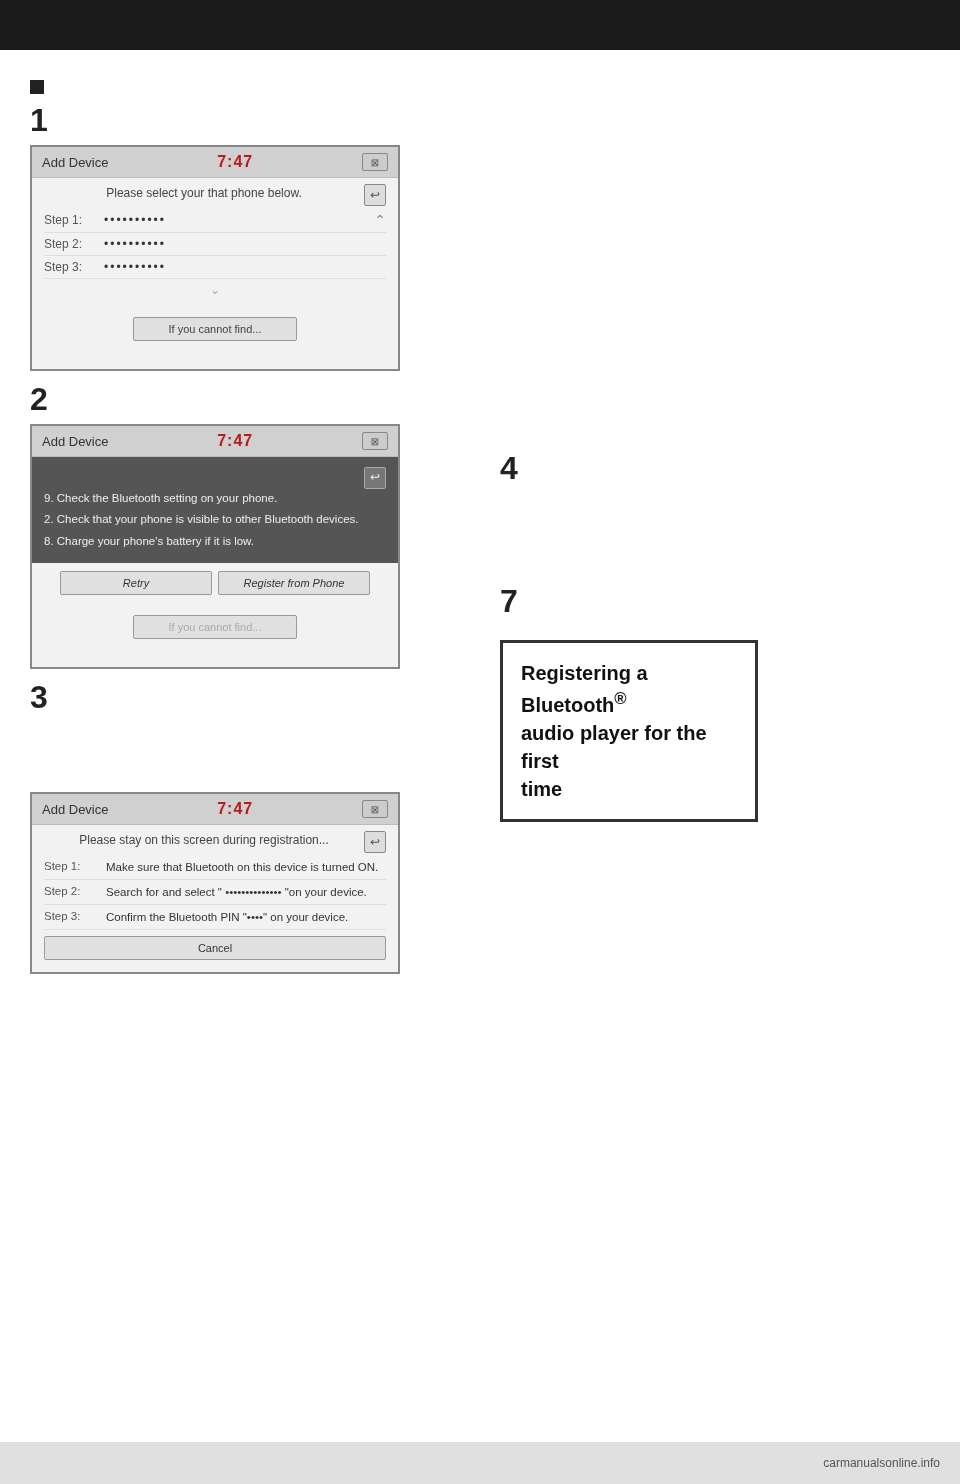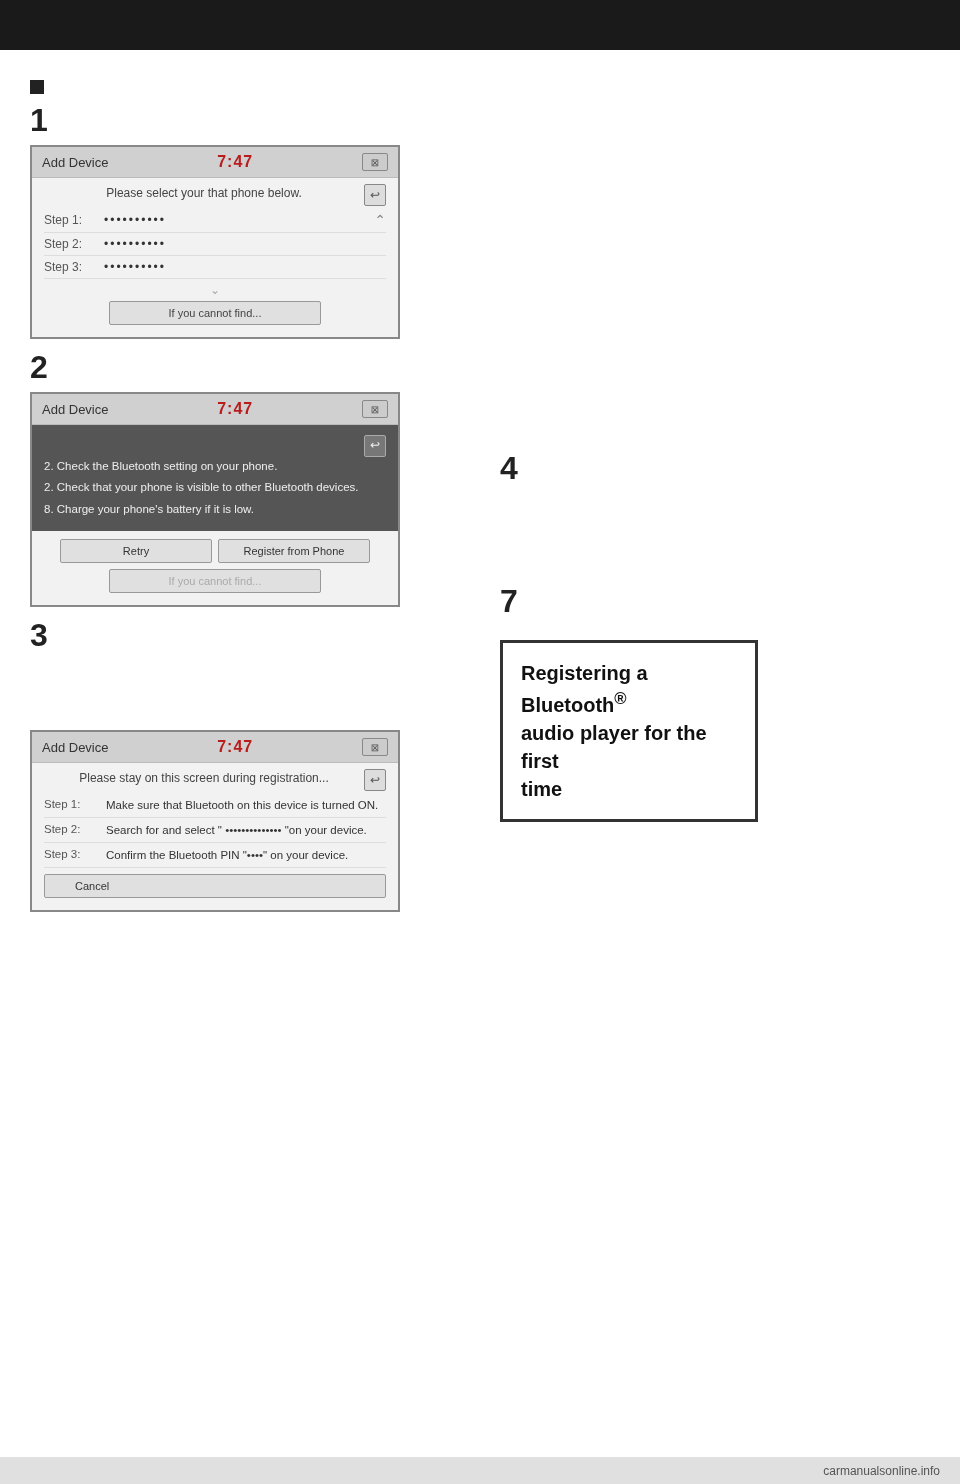--- a/index.html
+++ b/index.html
@@ -154,30 +154,30 @@
       letter-spacing: 2px;
     }
 
     .device-row-arrow {
       margin-left: auto;
       font-size: 14px;
       color: #888;
     }
 
     .device-cannot-find-btn {
-      margin: 4px auto;
+      margin: 20px auto;
       display: block;
       border: 1px solid #999;
       background: #e0e0e0;
       padding: 5px 20px;
       font-size: 11px;
       color: #444;
       text-align: center;
       border-radius: 2px;
-      width: 212px;
+      width: 164px;
     }
 
     
     .device-modal {
       background: #555;
       color: #eee;
       padding: 10px 12px;
       margin: -8px -12px 8px -12px;
       font-size: 11.5px;
       line-height: 1.6;
@@ -208,20 +208,21 @@
       align-items: center;
       justify-content: center;
       font-size: 12px;
       color: #eee;
     }
 
     .device-buttons-row {
       display: flex;
       gap: 6px;
       margin: 6px 16px;
+      font-style: italic;
     }
 
     .device-btn {
       flex: 1;
       border: 1px solid #999;
       background: #e0e0e0;
       padding: 5px 6px;
       font-size: 11px;
       color: #333;
       text-align: center;
@@ -244,21 +245,21 @@
       padding-top: 1px;
     }
 
     .device-row-detail .dvalue {
       flex: 1;
       color: #333;
       line-height: 1.4;
     }
 
     .cancel-btn-wrap {
-      text-align: left;
+      text-align: center;
       padding: 6px 0 4px;
     }
 
     .cancel-btn {
       border: 1px solid #999;
       background: #e0e0e0;
       padding: 5px 30px;
       font-size: 11px;
       color: #333;
       border-radius: 2px;
@@ -297,21 +298,21 @@
       font-size: 32px;
       font-weight: bold;
       color: #222;
       margin-top: 10px;
     }
 
     .footer-bar {
       position: absolute;
       bottom: 0;
       width: 100%;
-      height: 27px;
+      height: 42px;
       background: #e0e0e0;
       display: flex;
       align-items: center;
       justify-content: flex-end;
       padding-right: 20px;
     }
 
     .footer-url {
       font-size: 12px;
       color: #555;
@@ -375,21 +376,21 @@
         <span class="device-time">7:47</span>
         <div class="device-close-btn">⊠</div>
       </div>
       <div class="device-body">
 
         <div class="device-modal">
           <div class="clearfix">
             <div class="device-modal-back">↩</div>
           </div>
           <ul class="device-modal-list">
-            <li>2. Check the Bluetooth setting on your phone.</li>
+            <li>9. Check the Bluetooth setting on your phone.</li>
             <li>2. Check that your phone is visible to other Bluetooth devices.</li>
             <li>8. Charge your phone's battery if it is low.</li>
           </ul>
         </div>
         <div class="device-buttons-row">
           <div class="device-btn">Retry</div>
           <div class="device-btn">Register from Phone</div>
         </div>
         <div class="device-cannot-find-btn" style="color:#aaa;">If you cannot find...</div>
       </div>

